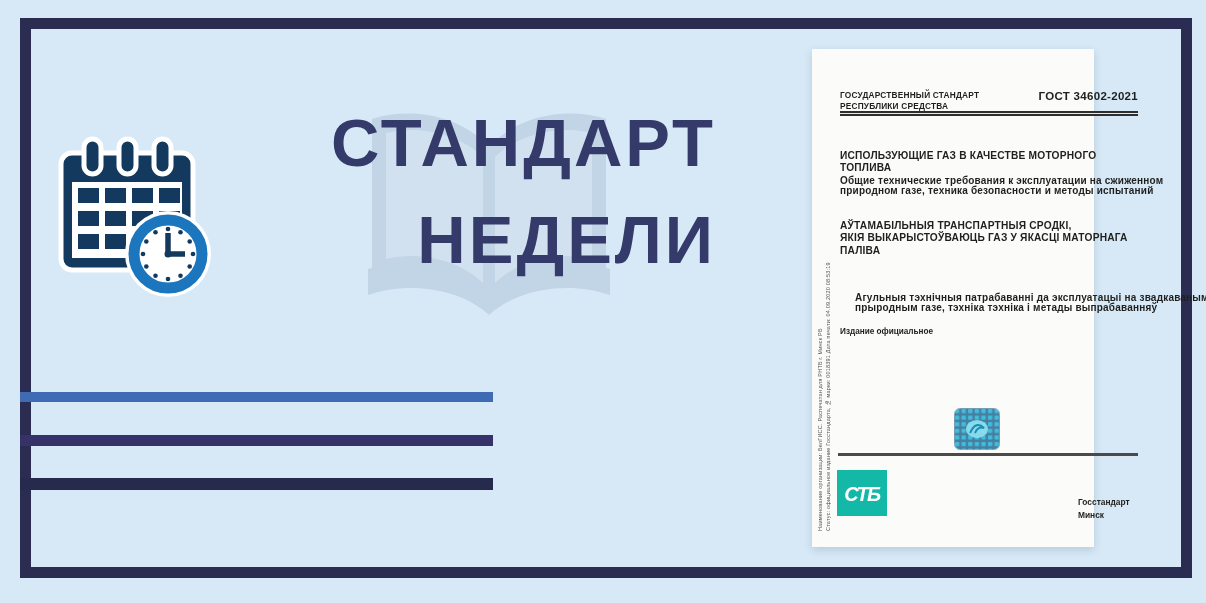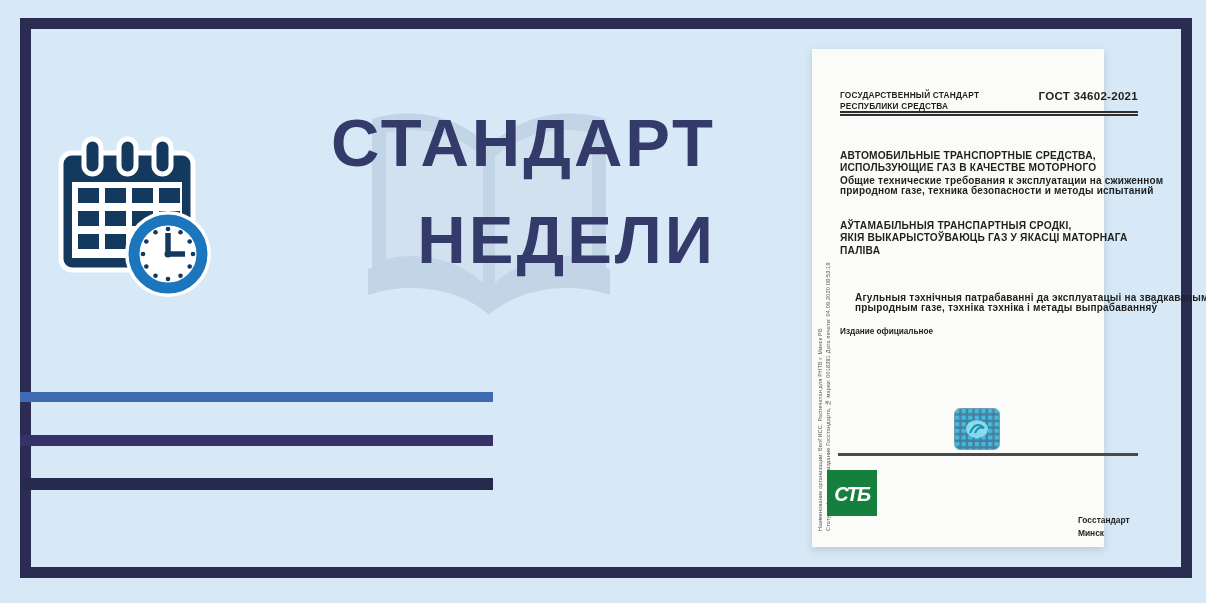--- a/index.html
+++ b/index.html
@@ -26,21 +26,20 @@
   
   .stripe{position:absolute;left:20px;z-index:2;}
   .stripe1{top:392px;width:473px;height:10px;background:var(--stripe-blue,#3e6bb4);}
   .stripe2{top:435px;width:473px;height:11px;background:var(--stripe-indigo,#363269);}
   .stripe3{top:478px;width:473px;height:12px;background:var(--stripe-navy,#262a4c);}
   
   .doc{
     position:absolute;left:812px;top:49px;width:282px;height:498px;z-index:4;
     background:var(--page,#fbfbf9);color:#1f1f1d;
     box-shadow:0 3px 8px rgba(40,60,90,.18);
-    padding-left:10px;
   }
   .doc-sidebar{position:absolute;left:5px;top:106px;height:376px;display:flex;gap:2px;}
   .doc-sidebar span{
     writing-mode:vertical-rl;transform:rotate(180deg);
     font-size:5.5px;color:#555;white-space:nowrap;letter-spacing:.2px;
   }
   .doc-header{position:absolute;left:28px;top:41px;width:298px;display:flex;justify-content:space-between;align-items:flex-start;}
   .h-left{font-size:8.3px;font-weight:bold;line-height:1.3;letter-spacing:.2px;}
   .h-right{font-size:11.5px;font-weight:bold;letter-spacing:.3px;white-space:nowrap;}
   .doc-rule{
@@ -49,23 +48,23 @@
   }
   .t-block{position:absolute;left:28px;font-weight:bold;letter-spacing:.2px;}
   .t-block div{white-space:nowrap;}
   .t-ru{top:101px;font-size:10.2px;line-height:12.4px;}
   .s-ru{top:127px;font-size:10px;line-height:10px;}
   .t-by{top:171px;font-size:10.2px;line-height:12.4px;}
   .s-by{top:244px;font-size:10px;line-height:10px;margin-left:15px;}
   .edition{position:absolute;left:28px;top:278px;font-size:8.2px;font-weight:bold;}
   .holo{position:absolute;left:142px;top:359px;}
   .doc-line{position:absolute;left:26px;top:404px;width:300px;height:2.5px;background:#4a4a4a;}
-  .stb{position:absolute;left:15px;top:421px;width:50px;height:46px;background:#15803d;
+  .stb{position:absolute;left:25px;top:421px;width:50px;height:46px;background:#14b8a6;
        display:flex;align-items:center;justify-content:center;}
-  .publisher{position:absolute;left:266px;top:447px;font-size:8.4px;font-weight:bold;line-height:13px;margin-top:18px;}
+  .publisher{position:absolute;left:266px;top:447px;font-size:8.4px;font-weight:bold;line-height:13px;}
 </style>
 </head>
 <body>
 
 <div class="frame"></div>
 
 <svg class="book" width="266" height="234" viewBox="0 0 266 234">
   <path d="M133,190 C104,163 52,156 12,170 L12,196 C52,182 104,189 133,216 C162,189 214,182 254,196 L254,170 C214,156 162,163 133,190 Z" fill="#c2d5e7"></path>
   <path d="M129,44 C101,16 54,8 16,20 L16,172 C54,160 101,168 129,196 Z" fill="#c2d5e7"></path>
   <path d="M137,44 C165,16 212,8 250,20 L250,172 C212,160 165,168 137,196 Z" fill="#c2d5e7"></path>
@@ -135,22 +134,22 @@
   <div class="doc-header">
     <div class="h-left">
       <div>ГОСУДАРСТВЕННЫЙ СТАНДАРТ</div>
       <div>РЕСПУБЛИКИ СРЕДСТВА</div>
     </div>
     <div class="h-right">ГОСТ 34602-2021</div>
   </div>
   <div class="doc-rule"></div>
 
   <div class="t-block t-ru">
-    <div>АВТОМОБИЛЬНЫЕ ТРАНСПОРТНЫЕ СРЕДСТВА,</div>
     <div>ИСПОЛЬЗУЮЩИЕ ГАЗ В КАЧЕСТВЕ МОТОРНОГО</div>
+    <div>ТОПЛИВА</div>
   </div>
   <div class="t-block s-ru">
     <div>Общие технические требования к эксплуатации на сжиженном</div>
     <div>природном газе, техника безопасности и методы испытаний</div>
   </div>
 
   <div class="t-block t-by">
     <div>АЎТАМАБІЛЬНЫЯ ТРАНСПАРТНЫЯ СРОДКІ,</div>
     <div>ЯКІЯ ВЫКАРЫСТОЎВАЮЦЬ ГАЗ У ЯКАСЦІ МАТОРНАГА</div>
     <div>ПАЛІВА</div>

